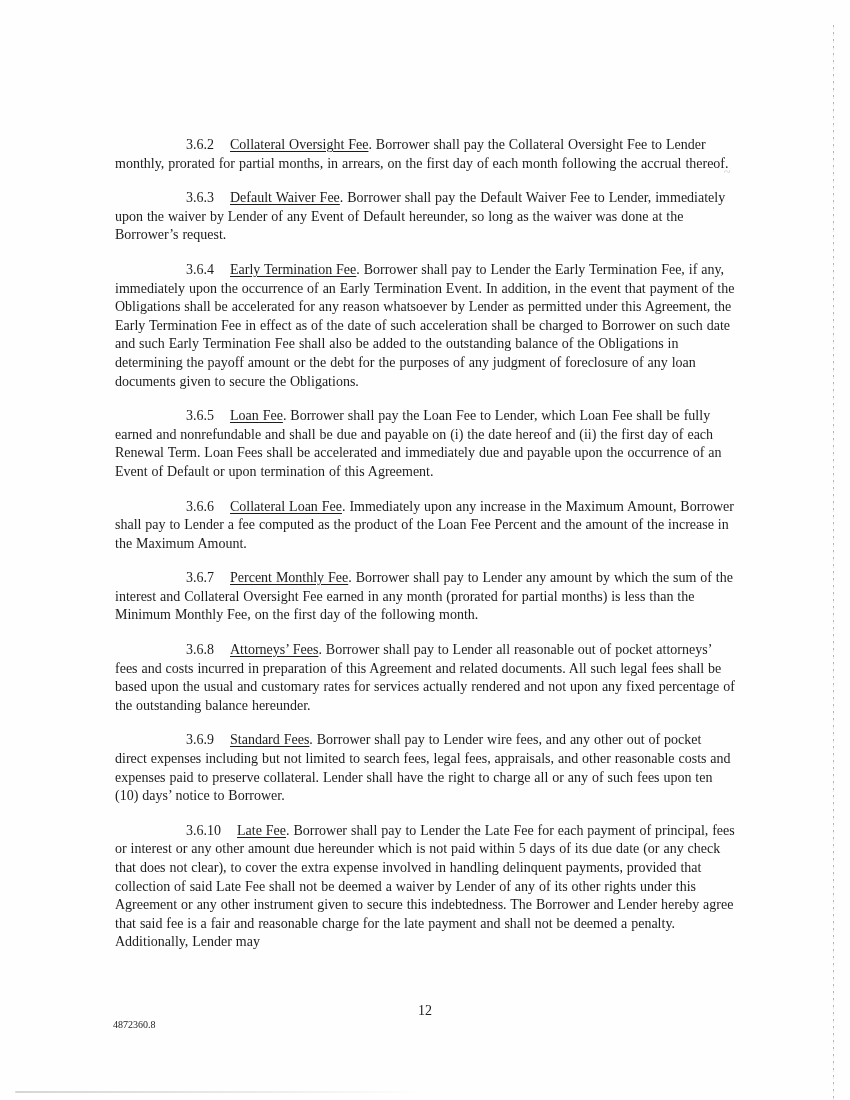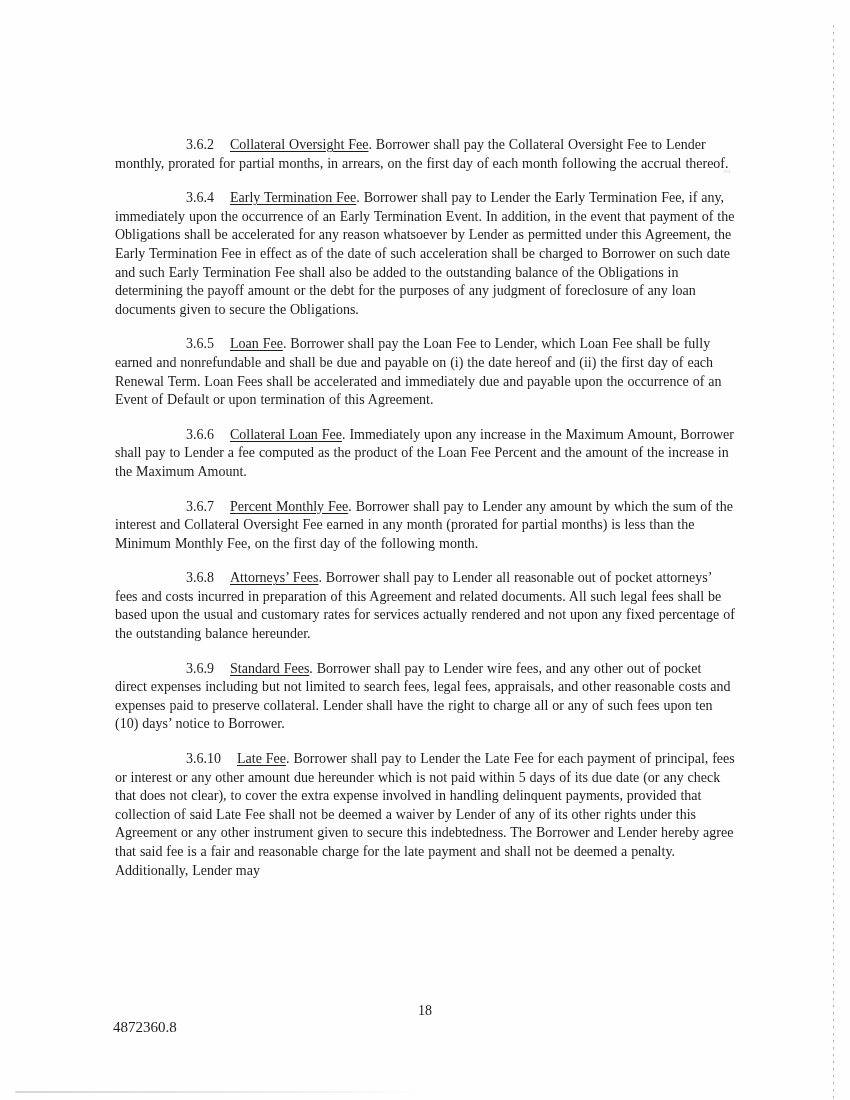--- a/index.html
+++ b/index.html
@@ -43,21 +43,21 @@
     left: 0;
     right: 0;
     top: 1003px;
     text-align: center;
     font-size: 14px;
   }
   .footer-doc-id {
     position: absolute;
     left: 113px;
     top: 1019px;
-    font-size: 15px;
+    font-size: 10px;
   }
   
   .artifact-vline {
     position: absolute;
     left: 833px;
     top: 25px;
     width: 1px;
     height: 1075px;
     background: repeating-linear-gradient(
       to bottom,
@@ -90,37 +90,38 @@
   }
 </style>
 </head>
 <body>
 
 <div class="page">
 
   <div class="content" id="sections">
   <p class="section"><span class="sec-num">3.6.2</span><span class="sec-title">Collateral Oversight Fee</span><span class="sec-body">.  Borrower shall pay the Collateral Oversight Fee to Lender monthly, prorated for partial months, in arrears, on the first day of each month following the accrual thereof.</span></p>
 
+  <p class="section"><span class="sec-num">3.6.3</span><span class="sec-title">Default Waiver Fee</span><span class="sec-body">.  Borrower shall pay the Default Waiver Fee to Lender, immediately upon the waiver by Lender of any Event of Default hereunder, so long as the waiver was done at the Borrower’s request.</span></p>
 
   <p class="section"><span class="sec-num">3.6.4</span><span class="sec-title">Early Termination Fee</span><span class="sec-body">.  Borrower shall pay to Lender the Early Termination Fee, if any, immediately upon the occurrence of an Early Termination Event.  In addition, in the event that payment of the Obligations shall be accelerated for any reason whatsoever by Lender as permitted under this Agreement, the Early Termination Fee in effect as of the date of such acceleration shall be charged to Borrower on such date and such Early Termination Fee shall also be added to the outstanding balance of the Obligations in determining the payoff amount or the debt for the purposes of any judgment of foreclosure of any loan documents given to secure the Obligations.</span></p>
 
   <p class="section"><span class="sec-num">3.6.5</span><span class="sec-title">Loan Fee</span><span class="sec-body">.  Borrower shall pay the Loan Fee to Lender, which Loan Fee shall be fully earned and nonrefundable and shall be due and payable on (i) the date hereof and (ii) the first day of each Renewal Term.   Loan Fees shall be accelerated and immediately due and payable upon the occurrence of an Event of Default or upon termination of this Agreement.</span></p>
 
   <p class="section"><span class="sec-num">3.6.6</span><span class="sec-title">Collateral Loan Fee</span><span class="sec-body">. Immediately upon any increase in the Maximum Amount, Borrower shall pay to Lender a fee computed as the product of the Loan Fee Percent and the amount of the increase in the Maximum Amount.</span></p>
 
   <p class="section"><span class="sec-num">3.6.7</span><span class="sec-title">Percent Monthly Fee</span><span class="sec-body">.  Borrower shall pay to Lender any amount by which the sum of the interest and Collateral Oversight Fee earned in any month (prorated for partial months) is less than the Minimum Monthly Fee, on the first day of the following month.</span></p>
 
   <p class="section"><span class="sec-num">3.6.8</span><span class="sec-title">Attorneys’ Fees</span><span class="sec-body">. Borrower shall pay to Lender all reasonable out of pocket attorneys’ fees and costs incurred in preparation of this Agreement and related documents. All such legal fees shall be based upon the usual and customary rates for services actually rendered and not upon any fixed percentage of the outstanding balance hereunder.</span></p>
 
   <p class="section"><span class="sec-num">3.6.9</span><span class="sec-title">Standard Fees</span><span class="sec-body">.  Borrower shall pay to Lender wire fees, and any other out of pocket direct expenses including but not limited to search fees, legal fees, appraisals, and other reasonable costs and expenses paid to preserve collateral.  Lender shall have the right to charge all or any of such fees upon ten (10) days’ notice to Borrower.</span></p>
 
   <p class="section"><span class="sec-num">3.6.10</span><span class="sec-title">Late Fee</span><span class="sec-body">.  Borrower shall pay to Lender the Late Fee for each payment of principal, fees or interest or any other amount due hereunder which is not paid within 5 days of its due date (or any check that does not clear), to cover the extra expense involved in handling delinquent payments, provided that collection of said Late Fee shall not be deemed a waiver by Lender of any of its other rights under this Agreement or any other instrument given to secure this indebtedness.  The Borrower and Lender hereby agree that said fee is a fair and reasonable charge for the late payment and shall not be deemed a penalty. Additionally, Lender may</span></p>
 </div>
 
-  <div class="footer-page-num">18</div>
+  <div class="footer-page-num">12</div>
 
   <div class="footer-doc-id">4872360.8</div>
 
   <div class="artifact-vline"></div>
   <div class="artifact-hline"></div>
   <span class="artifact-speck">~</span>
 
 </div>
 
 </body></html>

